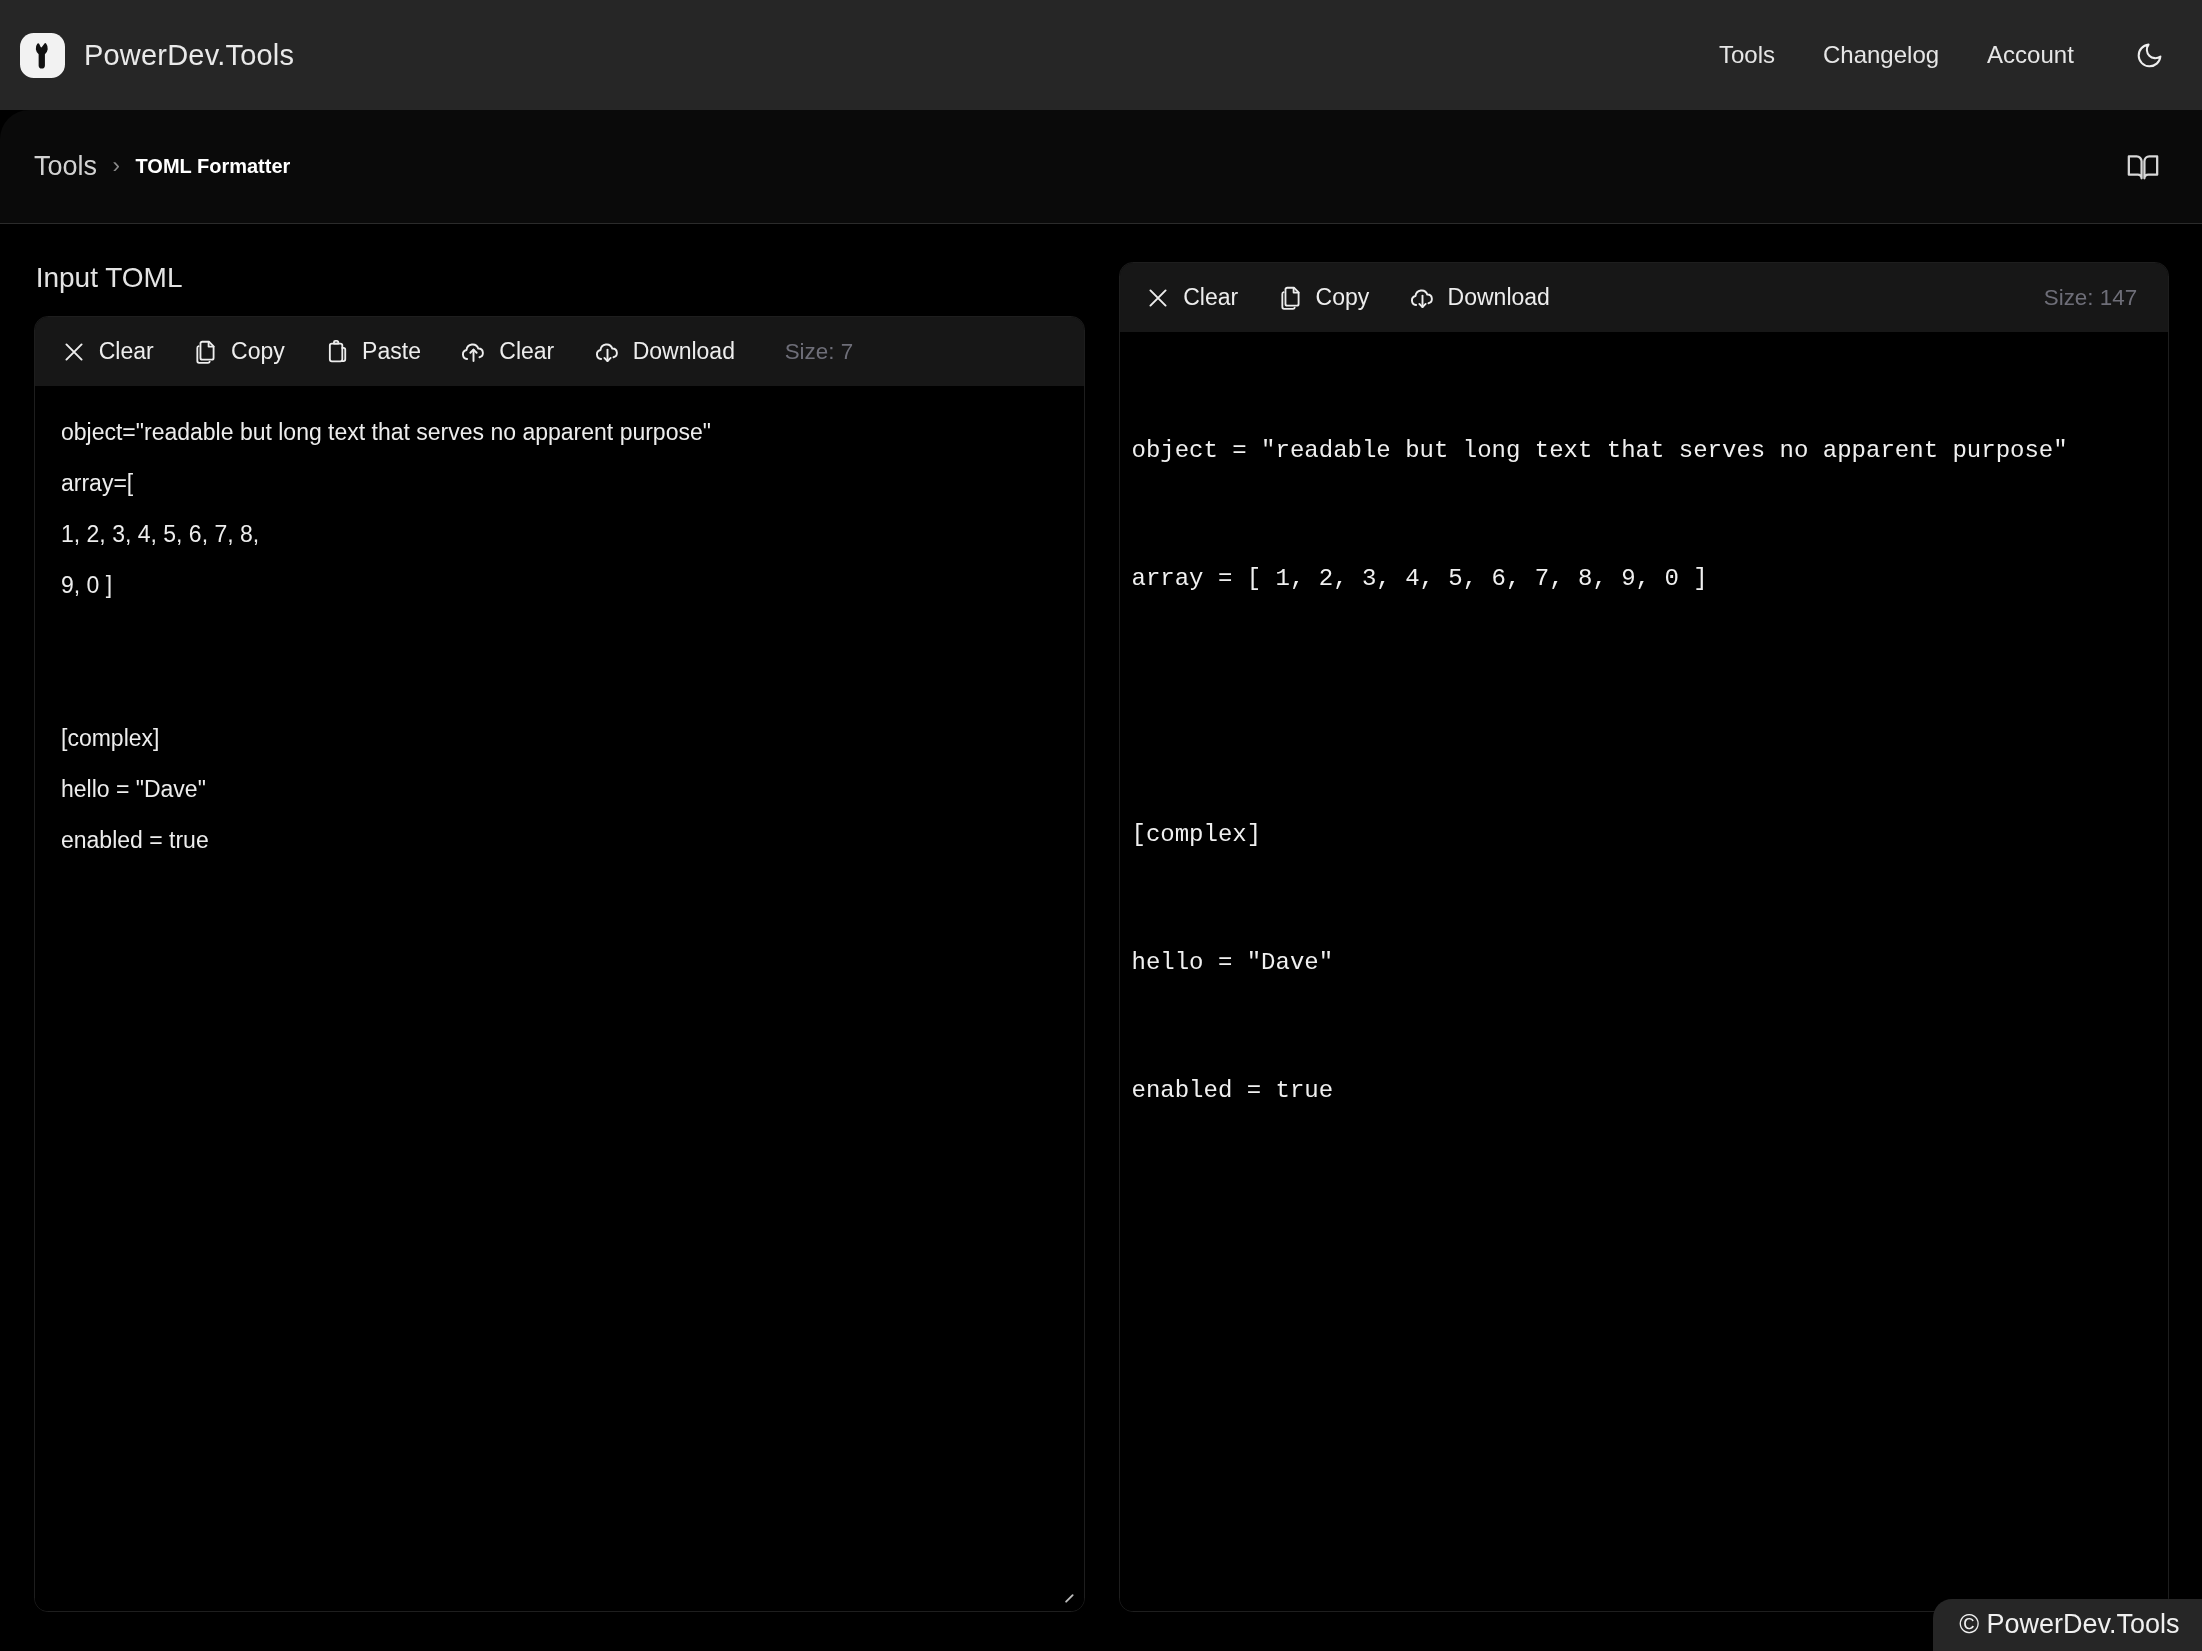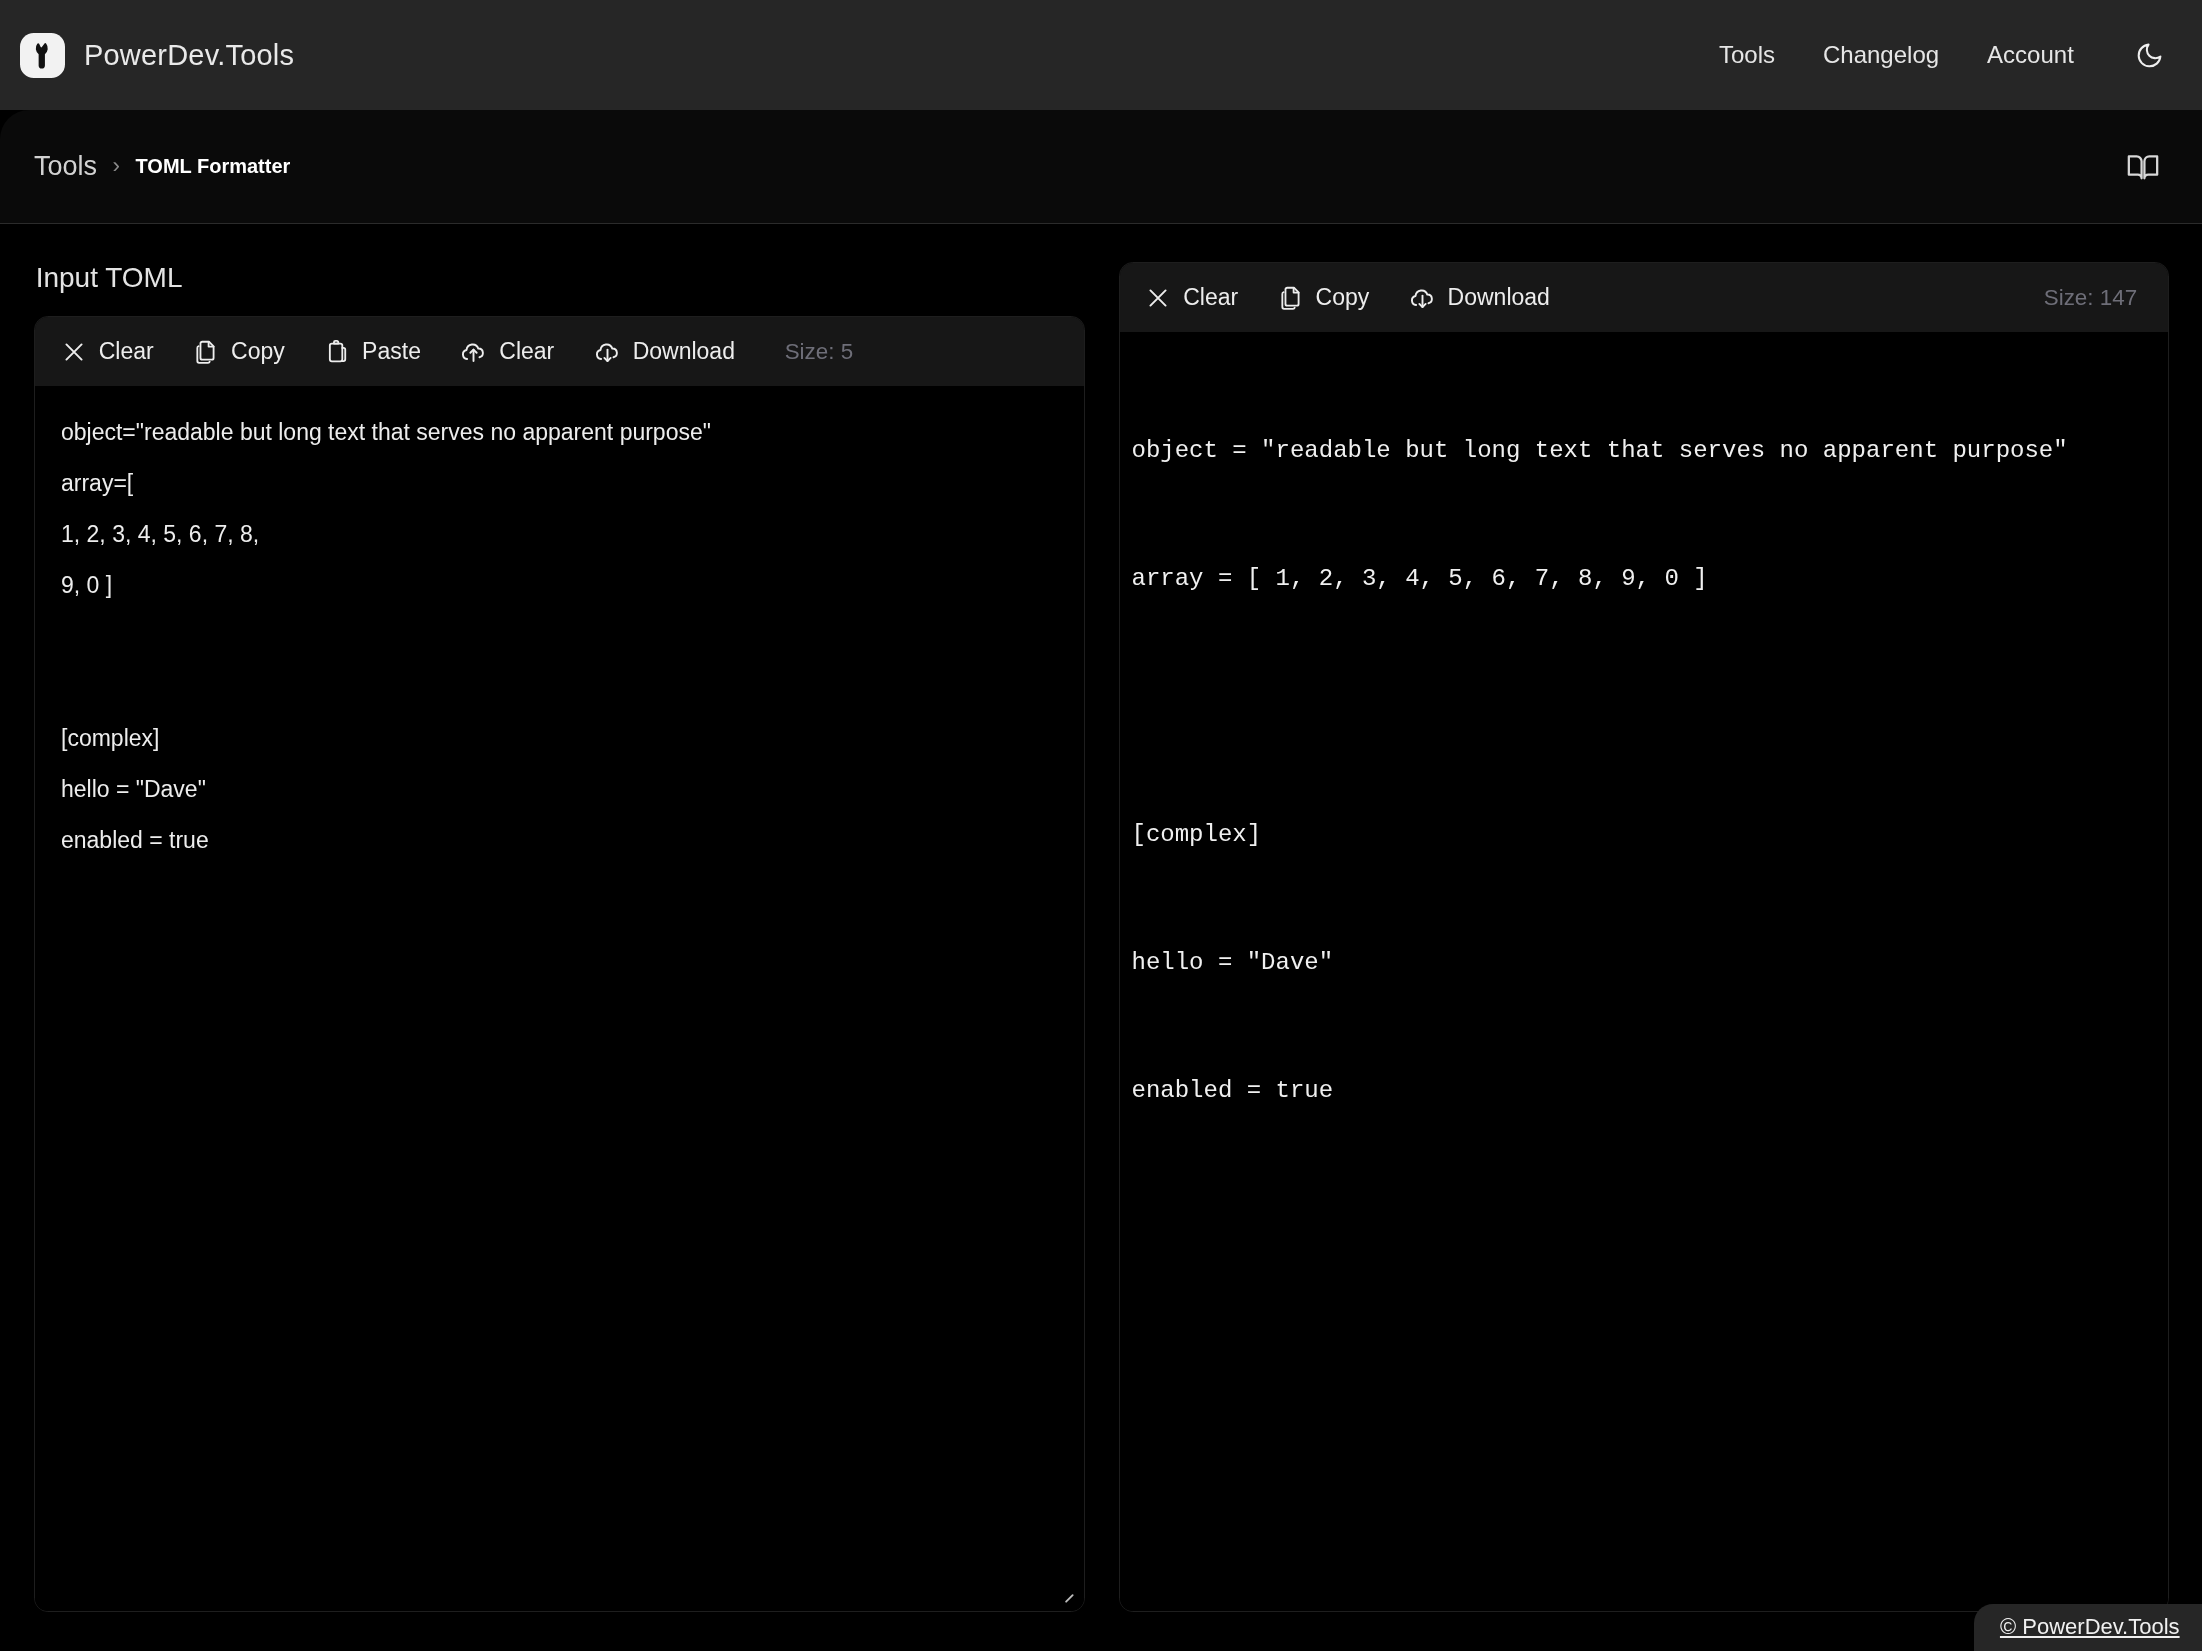--- a/index.html
+++ b/index.html
@@ -235,24 +235,23 @@
   .code-lines .ln { display: block; min-height: 0.9px; }
 
   
   .footer-badge {
     position: absolute;
     right: 0;
     bottom: 0;
     background: #262626;
     border-top-left-radius: 19px;
     padding: 10.3px 22.4px 11.2px 26px;
-    font-size: 22px;
+    font-size: 27px;
     color: #f0f0f0;
     z-index: 8;
-    text-decoration: underline;
   }
 </style>
 </head>
 <body>
 
 <div class="topbar">
   <div class="brand">
     <span class="brand-logo">
       <svg width="29" height="29" viewBox="0 0 24 24" fill="#111111">
         <path d="M9.2 2.2a1 1 0 0 0-1.5.1 6.2 6.2 0 0 0 1.1 8.6v9.3a2.6 2.6 0 0 0 5.2 0v-9.3a6.2 6.2 0 0 0 1.1-8.6 1 1 0 0 0-1.6-.1l-2 2.8a.6.6 0 0 1-1 0l-1.3-2.8z"></path>
@@ -333,21 +332,21 @@
         <button class="tool-btn">
           <span>
             <svg width="27" height="27" viewBox="0 0 24 24" fill="none" stroke="#ededed" stroke-width="1.7" stroke-linecap="round" stroke-linejoin="round">
               <path d="M6.3 18.6a4 4 0 0 1-.5-7.9 5.4 5.4 0 0 1 10.5-1.3 3.9 3.9 0 0 1 1 7.7"></path>
               <path d="M12 10.3v10.2"></path>
               <path d="M9.2 17.7L12 20.5l2.8-2.8"></path>
             </svg>
           </span>
           <span>Download</span>
         </button>
-        <span class="size-label">Size: 5</span>
+        <span class="size-label">Size: 7</span>
       </div>
       <textarea class="input-area" spellcheck="false" placeholder="" style="">object="readable but long text that serves no apparent purpose"
 array=[
 1, 2, 3, 4, 5, 6, 7, 8,
 9, 0 ]
 
 
 [complex]
 hello = "Dave"
 enabled = true</textarea>

